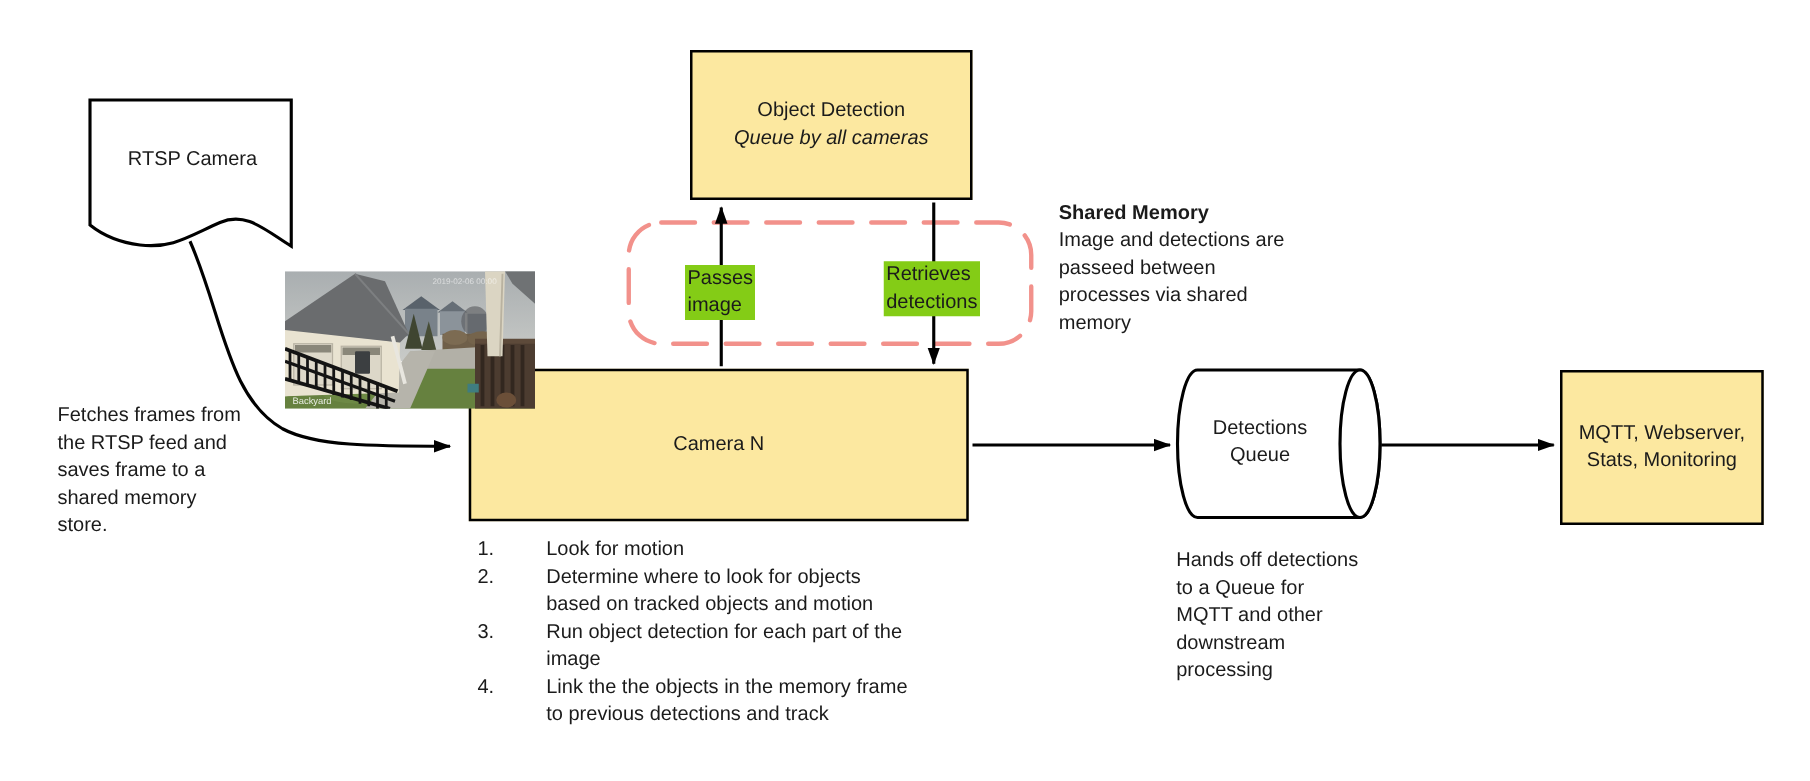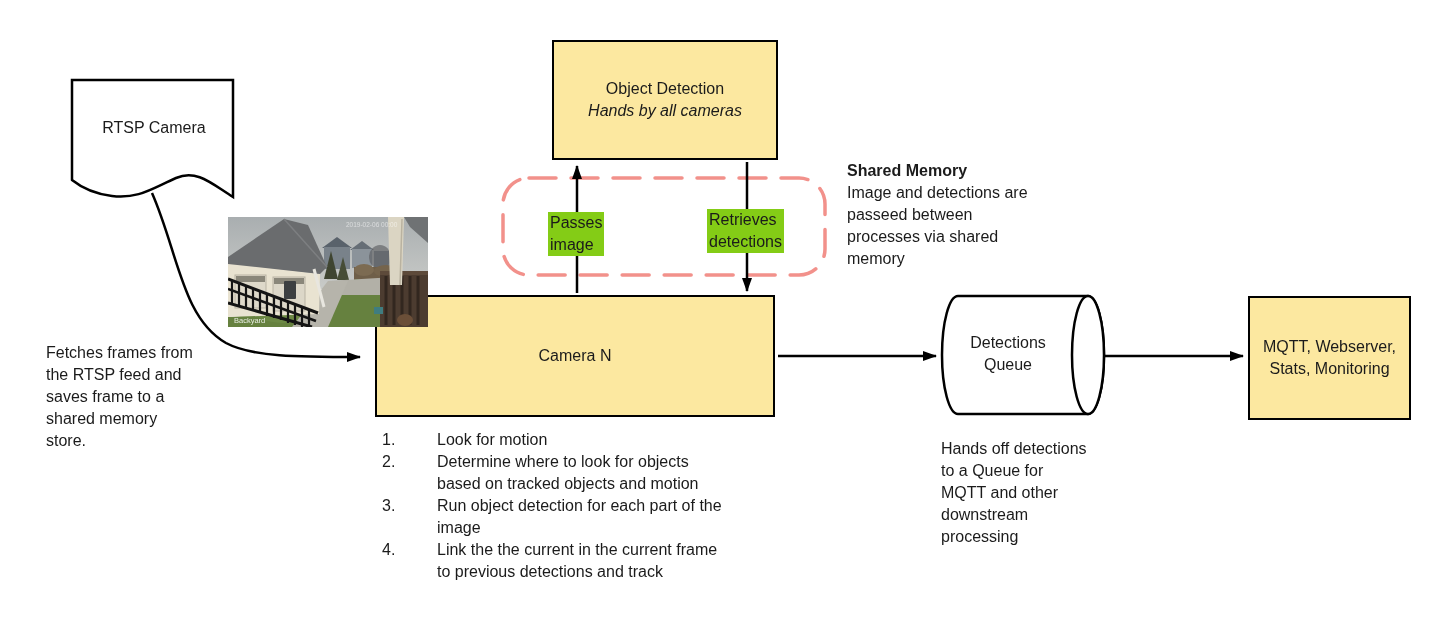--- a/index.html
+++ b/index.html
@@ -27,21 +27,21 @@
   .step-text{white-space:pre-line;}
   svg{display:block;}
 </style>
 </head>
 <body>
 
 <div class="canvas">
 
   <div class="box" style="left:552px;top:40px;width:226px;height:120px;">
     <div>Object Detection</div>
-    <div class="italic">Hands by all cameras</div>
+    <div class="italic">Queue by all cameras</div>
   </div>
 
   <div class="box" style="left:375px;top:295px;width:400px;height:122px;">
     <div>Camera N</div>
   </div>
 
   <div class="box ml" style="left:1248px;top:296px;width:163px;height:124px;">
     <div class="ml">MQTT, Webserver,
 Stats, Monitoring</div>
   </div>
@@ -152,21 +152,21 @@
       <line x1="174" y1="2" x2="172" y2="68" stroke="#b9b2a0" stroke-width="1.5"></line>
       <polygon points="176,0 200,0 200,26 182,10" fill="#6f7274"></polygon>
     </g>
 
     <text x="118" y="10" font-size="6.5" fill="#ffffff" opacity="0.55">2019-02-06 00:00</text>
     <text x="6" y="106" font-size="7.5" fill="#ffffff" opacity="0.85">Backyard</text>
   </svg>
 
   <div class="note center" style="left:72px;top:117px;width:164px;">RTSP Camera</div>
 
-  <div class="note" style="left:46px;top:342px;width:190px;">Fetches frames from
+  <div class="note" style="left:46px;top:322px;width:190px;">Fetches frames from
 the RTSP feed and
 saves frame to a
 shared memory
 store.</div>
 
   <div class="arrow-label" style="left:548px;top:212px;">Passes
 image</div>
 
   <div class="arrow-label" style="left:707px;top:209px;">Retrieves
 detections</div>
@@ -198,18 +198,18 @@
       <span class="step-text">Determine where to look for objects
 based on tracked objects and motion</span>
     </div>
     <div class="step-row">
       <span class="step-num">3.</span>
       <span class="step-text">Run object detection for each part of the
 image</span>
     </div>
     <div class="step-row">
       <span class="step-num">4.</span>
-      <span class="step-text">Link the the current in the current frame
+      <span class="step-text">Link the the objects in the memory frame
 to previous detections and track</span>
     </div>
   </div>
 
 </div>
 
 </body></html>

